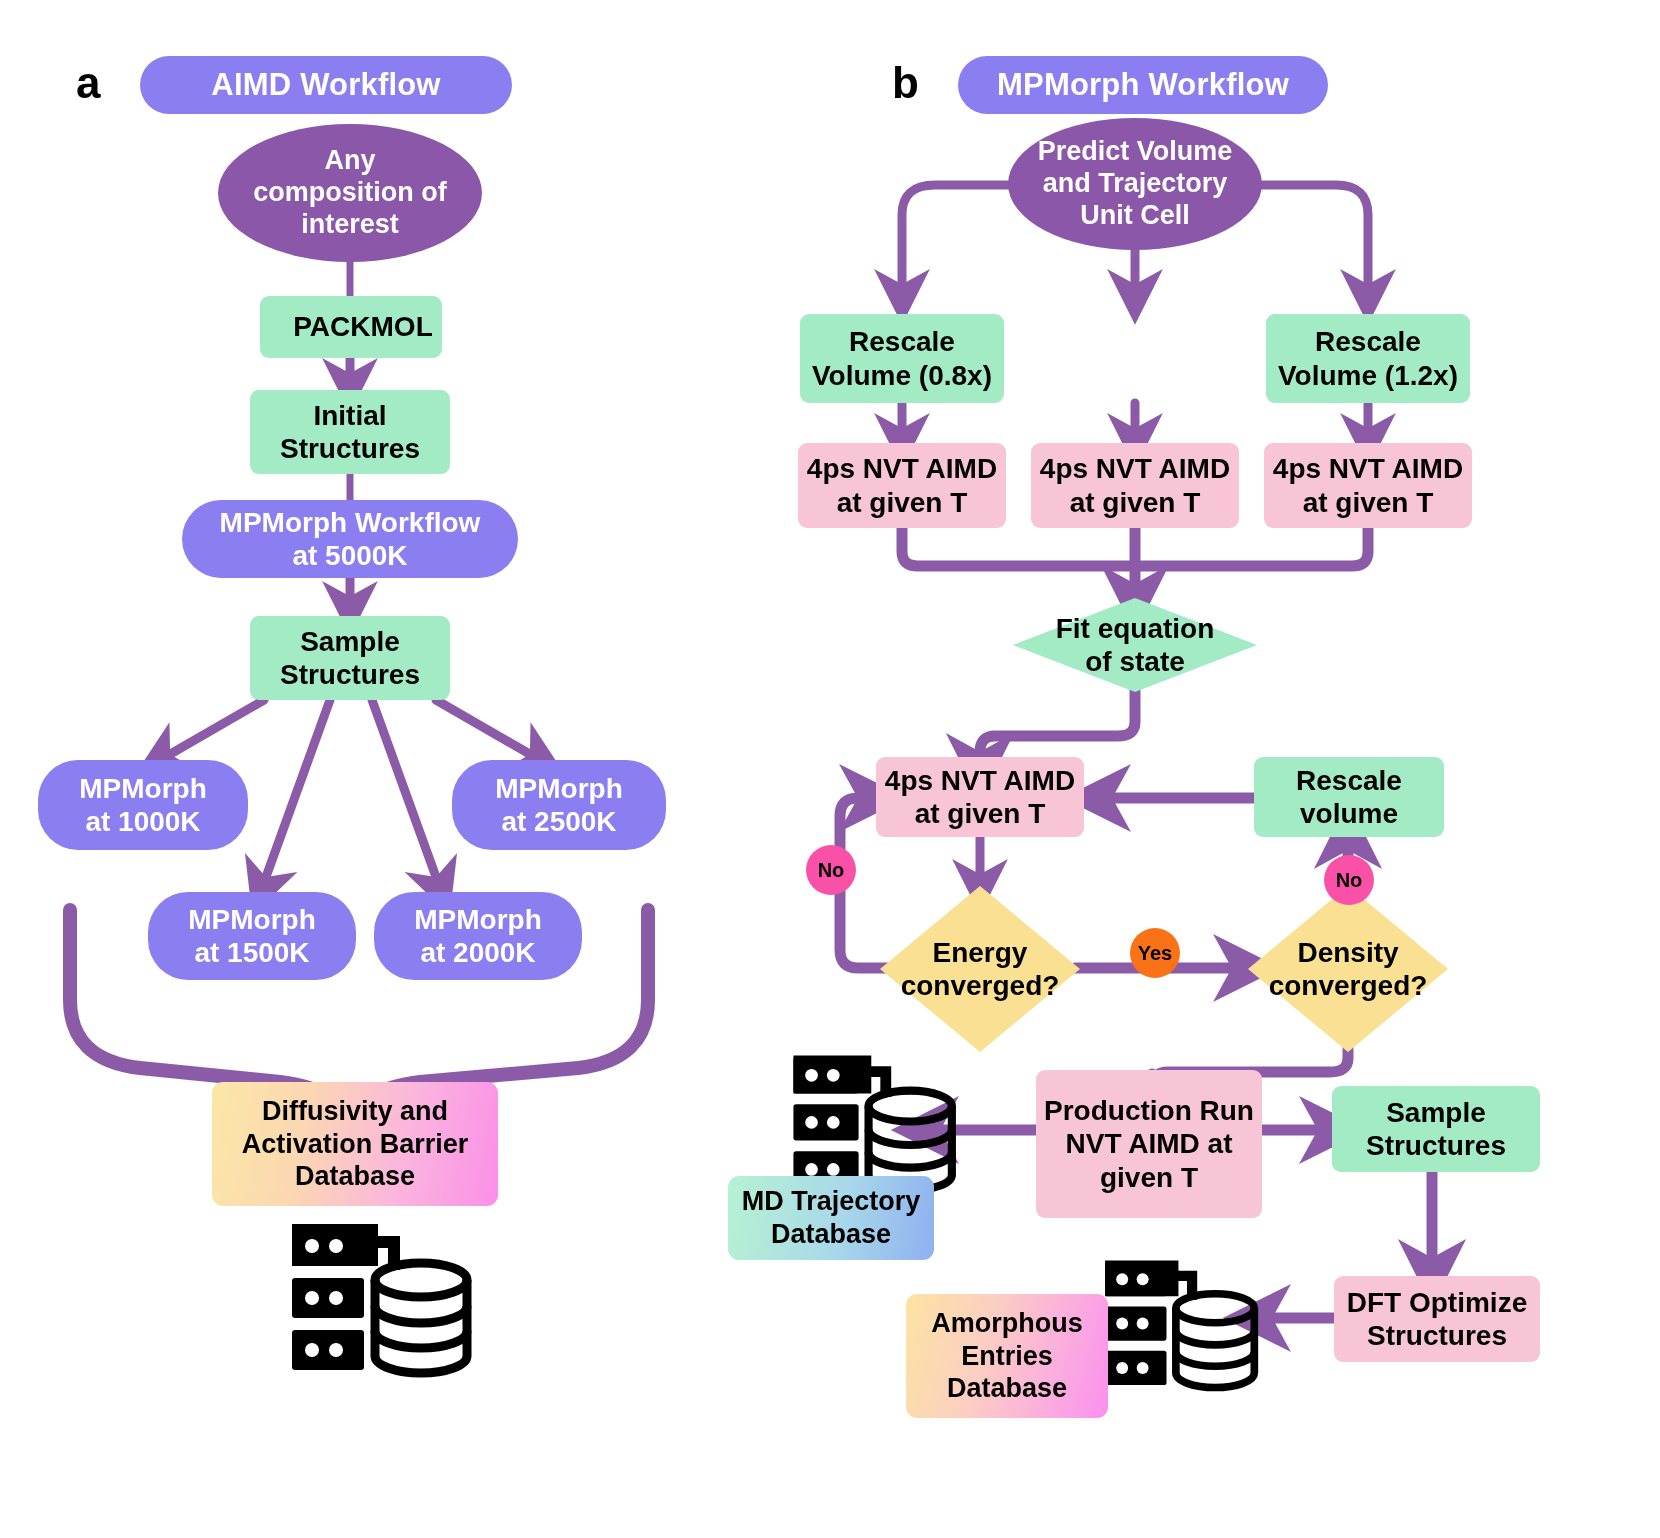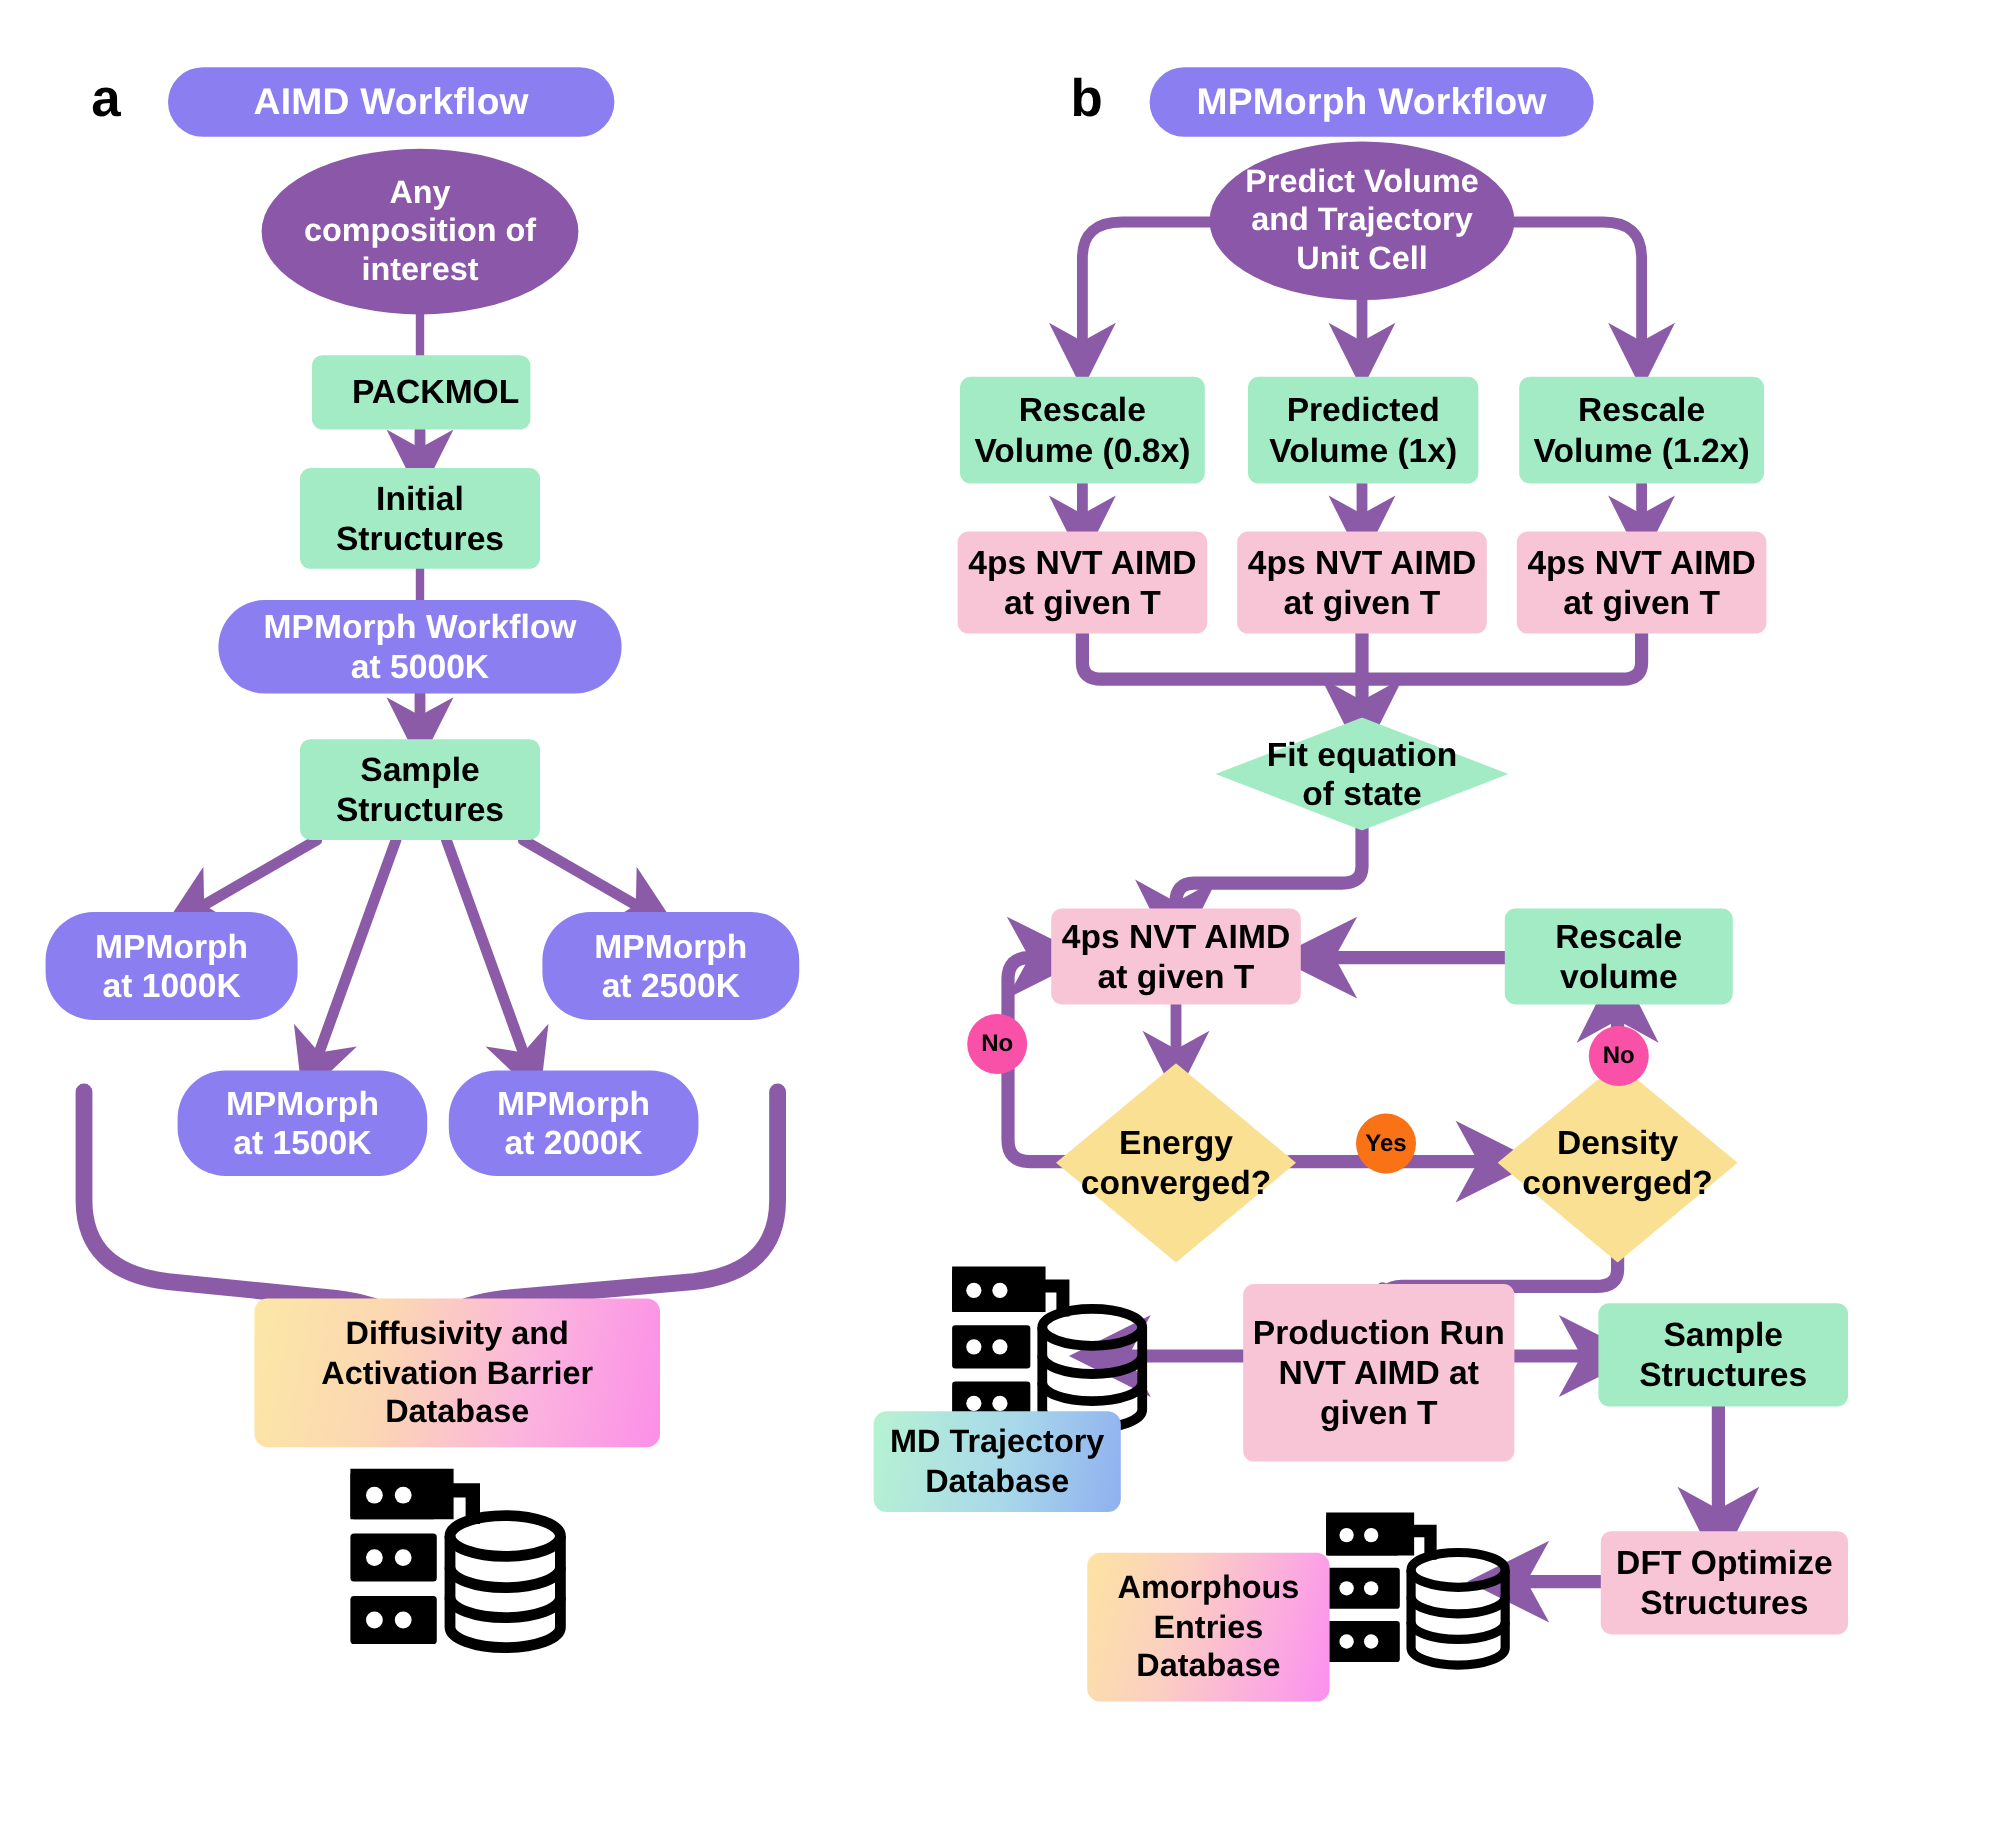--- a/index.html
+++ b/index.html
@@ -162,21 +162,21 @@
     </div>
   </div>
 
   <div class="node lilac" style="left:374px;top:892px;width:208px;height:88px;">
     <div>
       <span>MPMorph</span><br>
       <span>at 2000K</span>
     </div>
   </div>
 
-  <div class="db-label db-grad-a" style="left:212px;top:1082px;width:338px;height:124px;">
+  <div class="db-label db-grad-a" style="left:212px;top:1082px;width:286px;height:124px;">
     <div>
       <span>Diffusivity and</span><br>
       <span>Activation Barrier</span><br>
       <span>Database</span>
     </div>
   </div>
 
   <svg class="db-icon" style="left:286px;top:1218px;" width="190" height="168" viewBox="0 0 190 168">
     <g fill="#000">
       <path d="M6,6 h86 v12 h22 v34 h-12 v-22 h-10 v18 h-86 z"></path>
@@ -210,26 +210,20 @@
     </div>
   </div>
 
   <div class="node green" style="left:800px;top:314px;width:204px;height:89px;">
     <div>
       <span>Rescale</span><br>
       <span>Volume (0.8x)</span>
     </div>
   </div>
 
-  <div class="node green" style="left:1040px;top:314px;width:192px;height:89px;">
-    <div>
-      <span>Predicted</span><br>
-      <span>Volume (1x)</span>
-    </div>
-  </div>
 
   <div class="node green" style="left:1266px;top:314px;width:204px;height:89px;">
     <div>
       <span>Rescale</span><br>
       <span>Volume (1.2x)</span>
     </div>
   </div>
 
   <div class="node pink" style="left:798px;top:443px;width:208px;height:85px;">
     <div>

